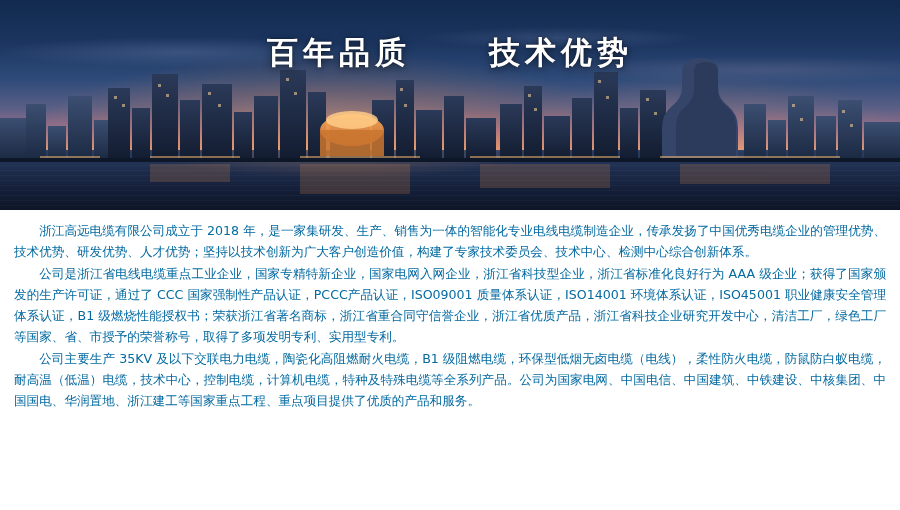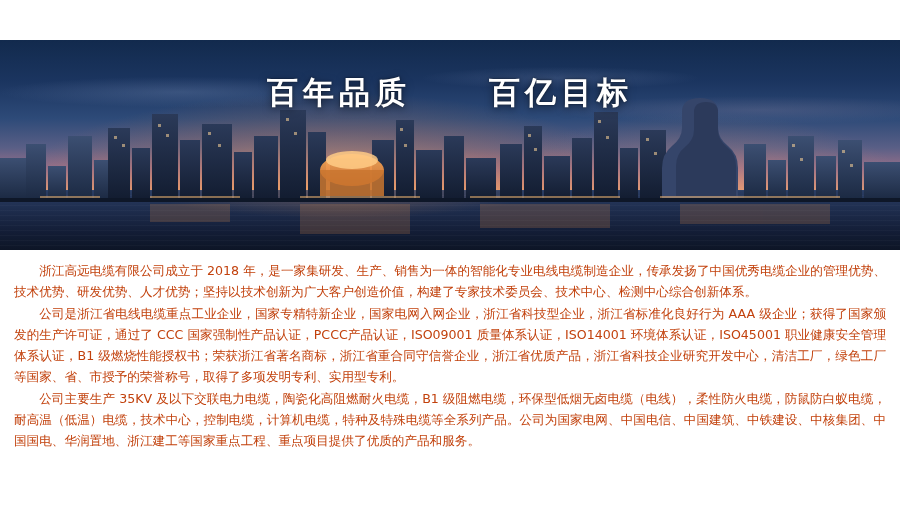--- a/index.html
+++ b/index.html
@@ -20,21 +20,20 @@
     background: #ffffff;
   }
 
   
   .hero {
     position: relative;
     width: 900px;
     height: 210px;
     overflow: hidden;
     background: #0b1b33;
-    margin-top: 40px;
   }
   .sky {
     position: absolute;
     left: 0; top: 0;
     width: 900px;
     height: 150px;
     background:
       radial-gradient(ellipse 420px 130px at 330px 150px, rgba(255,170,90,0.55) 0%, rgba(255,140,70,0.20) 45%, rgba(20,40,80,0) 75%),
       radial-gradient(ellipse 300px 110px at 700px 150px, rgba(255,160,110,0.30) 0%, rgba(20,40,80,0) 70%),
       linear-gradient(to bottom, #122a4d 0%, #1b3560 28%, #2d4a78 52%, #5a5f86 72%, #97708a 86%, #c78a7d 96%, #d89878 100%);
@@ -88,21 +87,21 @@
     font-family: "DejaVu Sans", "Liberation Sans", sans-serif;
   }
 
   
   .content {
     padding: 10px 14px 0 14px;
     box-sizing: border-box;
     width: 900px;
   }
   .para {
-    color: #c2410c;
+    color: #0369a1;
     font-size: 12.6px;
     line-height: 21px;
     text-align: justify;
     text-justify: inter-ideograph;
     margin: 0 0 1px 0;
     text-indent: 2em;
     font-family: "DejaVu Sans", "Liberation Sans", sans-serif;
   }
 </style>
 </head>
@@ -226,21 +225,21 @@
       <g fill="#e8904a" opacity="0.20">
         <rect x="300" y="164" width="110" height="30"></rect>
         <rect x="480" y="164" width="130" height="24"></rect>
         <rect x="150" y="164" width="80" height="18"></rect>
         <rect x="680" y="164" width="150" height="20"></rect>
       </g>
     </svg>
 
     <div class="hero-title">
       <span>百年品质</span>
-      <span>百亿目标</span>
+      <span>技术优势</span>
     </div>
   </div>
 
   <div class="content">
     <p class="para">浙江高远电缆有限公司成立于 2018 年，是一家集研发、生产、销售为一体的智能化专业电线电缆制造企业，传承发扬了中国优秀电缆企业的管理优势、技术优势、研发优势、人才优势；坚持以技术创新为广大客户创造价值，构建了专家技术委员会、技术中心、检测中心综合创新体系。</p>
     <p class="para">公司是浙江省电线电缆重点工业企业，国家专精特新企业，国家电网入网企业，浙江省科技型企业，浙江省标准化良好行为 AAA 级企业；获得了国家颁发的生产许可证，通过了 CCC 国家强制性产品认证，PCCC产品认证，ISO09001 质量体系认证，ISO14001 环境体系认证，ISO45001 职业健康安全管理体系认证，B1 级燃烧性能授权书；荣获浙江省著名商标，浙江省重合同守信誉企业，浙江省优质产品，浙江省科技企业研究开发中心，清洁工厂，绿色工厂等国家、省、市授予的荣誉称号，取得了多项发明专利、实用型专利。</p>
     <p class="para">公司主要生产 35KV 及以下交联电力电缆，陶瓷化高阻燃耐火电缆，B1 级阻燃电缆，环保型低烟无卤电缆（电线），柔性防火电缆，防鼠防白蚁电缆，耐高温（低温）电缆，技术中心，控制电缆，计算机电缆，特种及特殊电缆等全系列产品。公司为国家电网、中国电信、中国建筑、中铁建设、中核集团、中国国电、华润置地、浙江建工等国家重点工程、重点项目提供了优质的产品和服务。</p>
   </div>
 
 </div>

